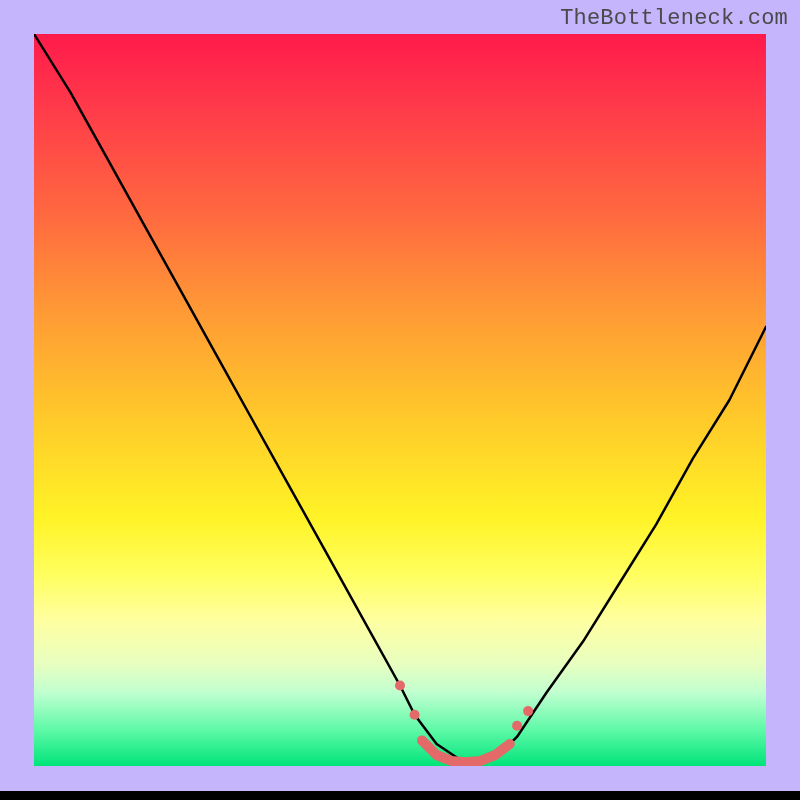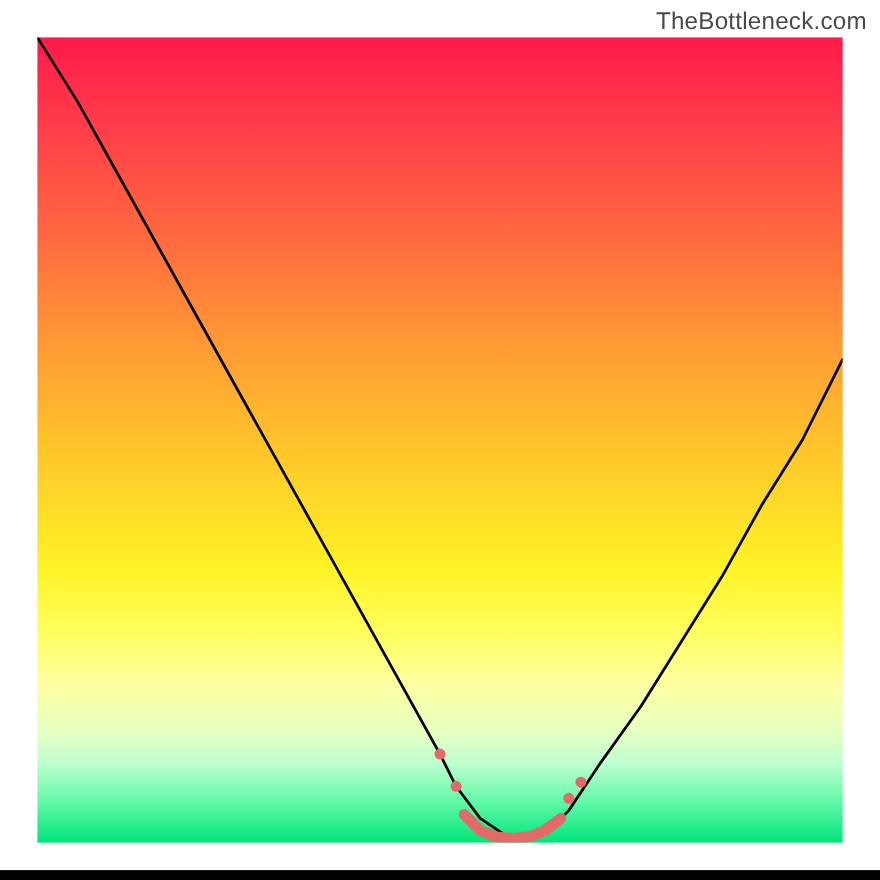--- a/index.html
+++ b/index.html
@@ -10,21 +10,22 @@
     background: #000;
     overflow: hidden;
     font-family: Arial, Helvetica, sans-serif;
   }
   .frame {
     position: absolute;
     left: 0;
     top: 0;
     width: 800px;
     height: 791px;
-    background: #ffffff;
+    background: #c4b5fd;
+    font-family: Liberation Mono, monospace;
   }
   .plot-area {
     position: absolute;
     left: 34px;
     top: 34px;
     width: 732px;
     height: 732px;
     
     background: linear-gradient(to bottom,
       #ff1a4b 0%,

